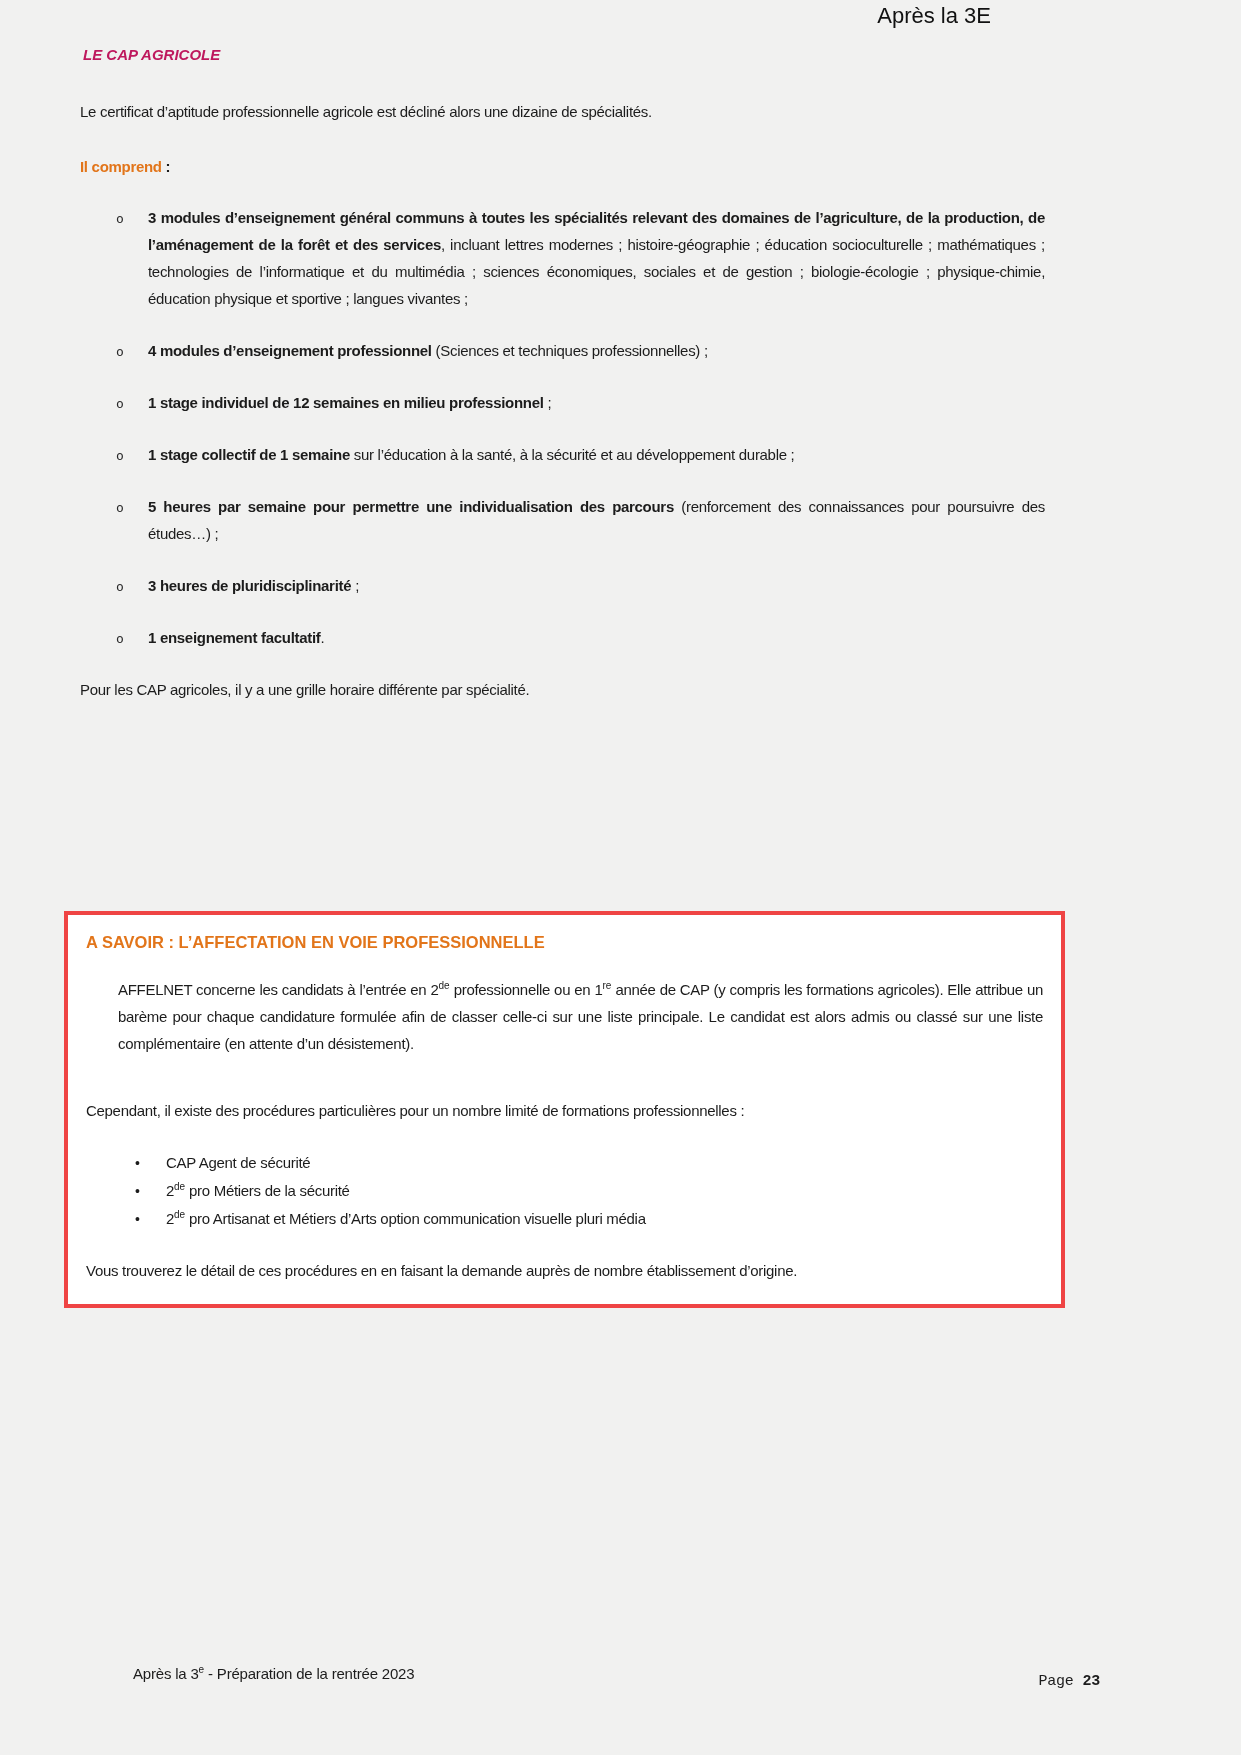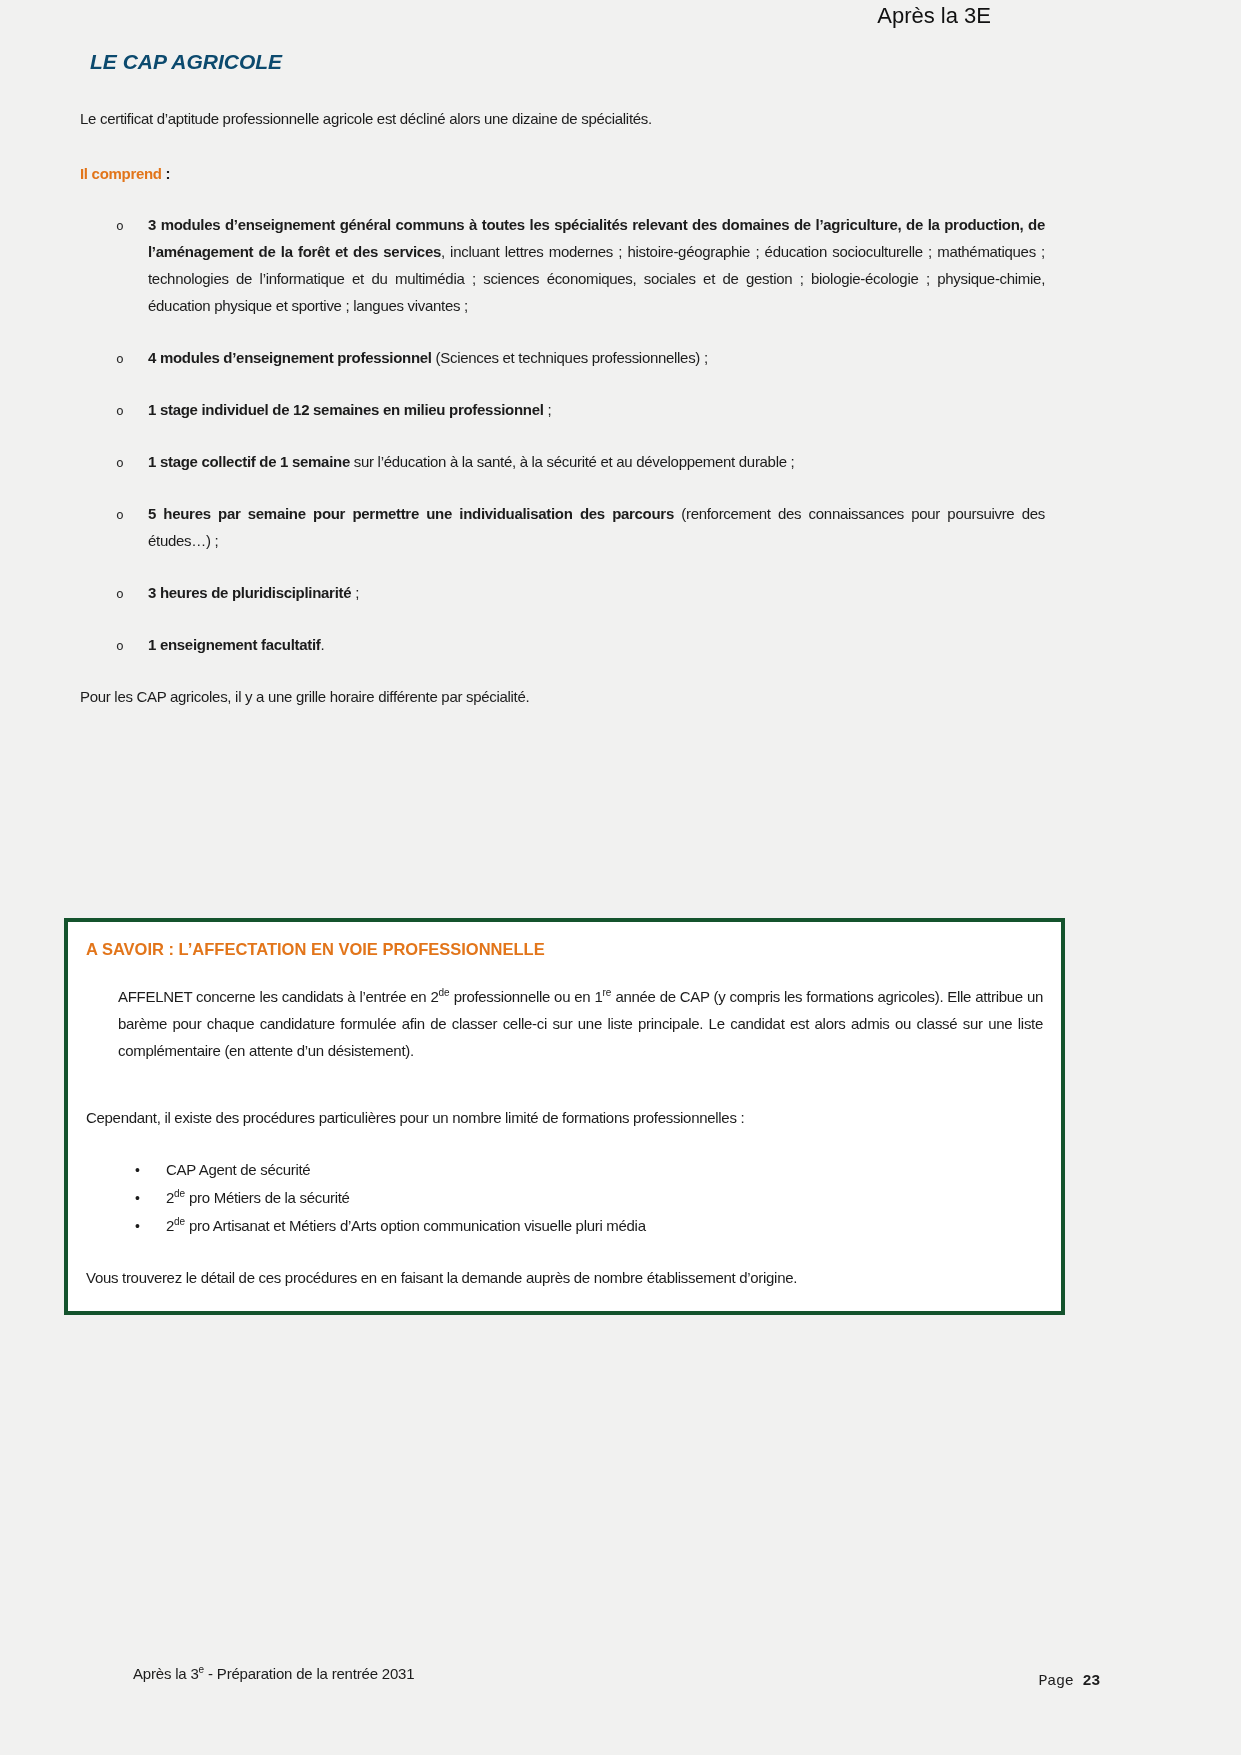--- a/index.html
+++ b/index.html
@@ -24,23 +24,23 @@
     top:2px;
     right:250px;
     font-size:22px;
     letter-spacing:0;
     color:#111;
   }
   .main{
     padding:36px 196px 0 78px;
   }
   .doc-title{
-    margin:12px;
-    color:#0c4a6e;
-    font-size:21px;
+    margin:5px;
+    color:#be185d;
+    font-size:15px;
     font-weight:bold;
     font-style:italic;
     letter-spacing:0;
   }
   .intro{ margin:30px 0 0 2px; }
   .comprend{ margin:28px 0 0 2px; font-weight:bold; }
   .comprend .lbl{ color:#E2751A; }
   ul.cap-list{
     list-style:none;
     margin:24px 0 0 0;
@@ -59,21 +59,21 @@
     font-family:"DejaVu Sans Mono", monospace;
     font-size:13px;
     color:#2a2a2a;
   }
   .grille{ margin:10px 0 0 2px; }
   .savoir-plus{ margin:22px 0 0 -24px; }
   a.doc-link{ color:#0563C1; text-decoration:underline; }
   .info-box{
     margin:208px 0 0 -14px;
     width:957px;
-    border:4px solid #14532d;
+    border:4px solid #ef4444;
     background:#FFFFFF;
     padding:14px 18px 18px 18px;
   }
   .info-box h2{
     margin:0 0 20px 0;
     color:#E2751A;
     font-size:16.5px;
     font-weight:bold;
     letter-spacing:0;
   }
@@ -187,17 +187,17 @@
           <span>2</span><sup>de</sup><span> pro Artisanat et Métiers d’Arts option communication visuelle pluri média</span>
         </li>
       </ul>
 
       <p class="last">Vous trouverez le détail de ces procédures en en faisant la demande auprès de nombre établissement d’origine.</p>
     </div>
 
   </div>
 
   <div class="footer">
-    <div class="f-left"><span>Après la 3</span><sup>e</sup><span> - Préparation de la rentrée 2031</span></div>
+    <div class="f-left"><span>Après la 3</span><sup>e</sup><span> - Préparation de la rentrée 2023</span></div>
     <div class="f-right"><span>Page </span><span class="pagenum">23</span></div>
   </div>
 
 </div>
 
 </body></html>

